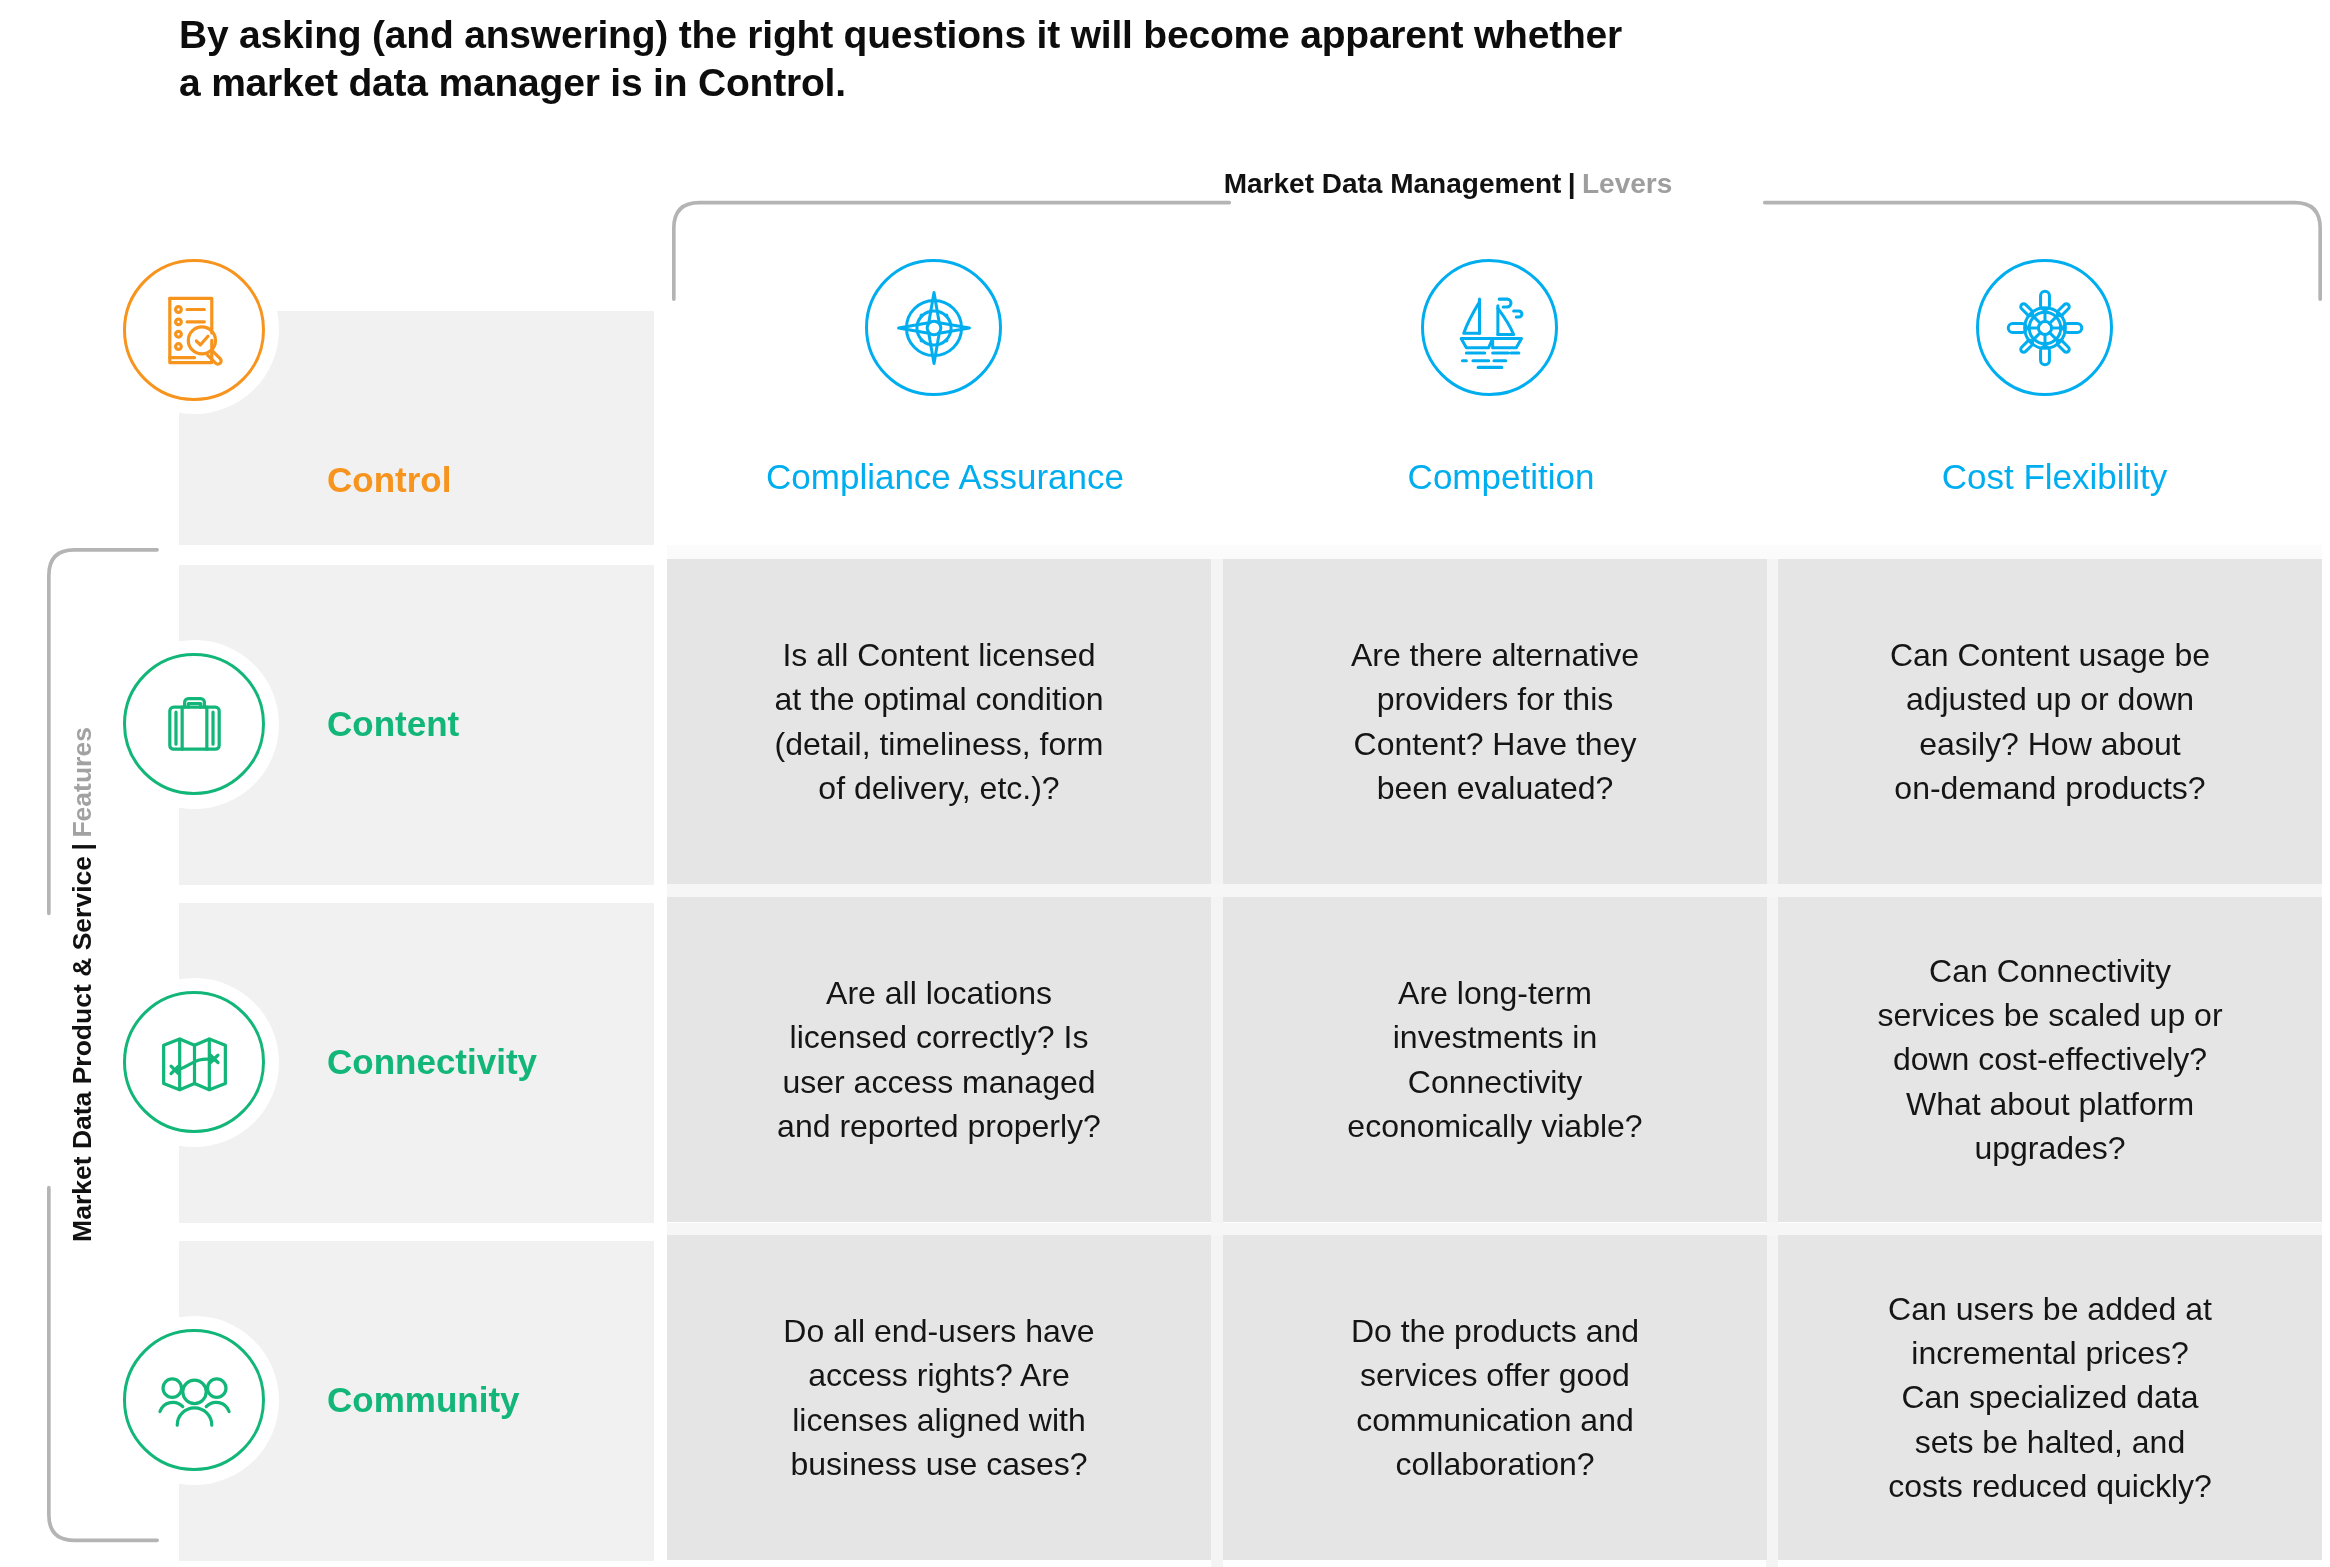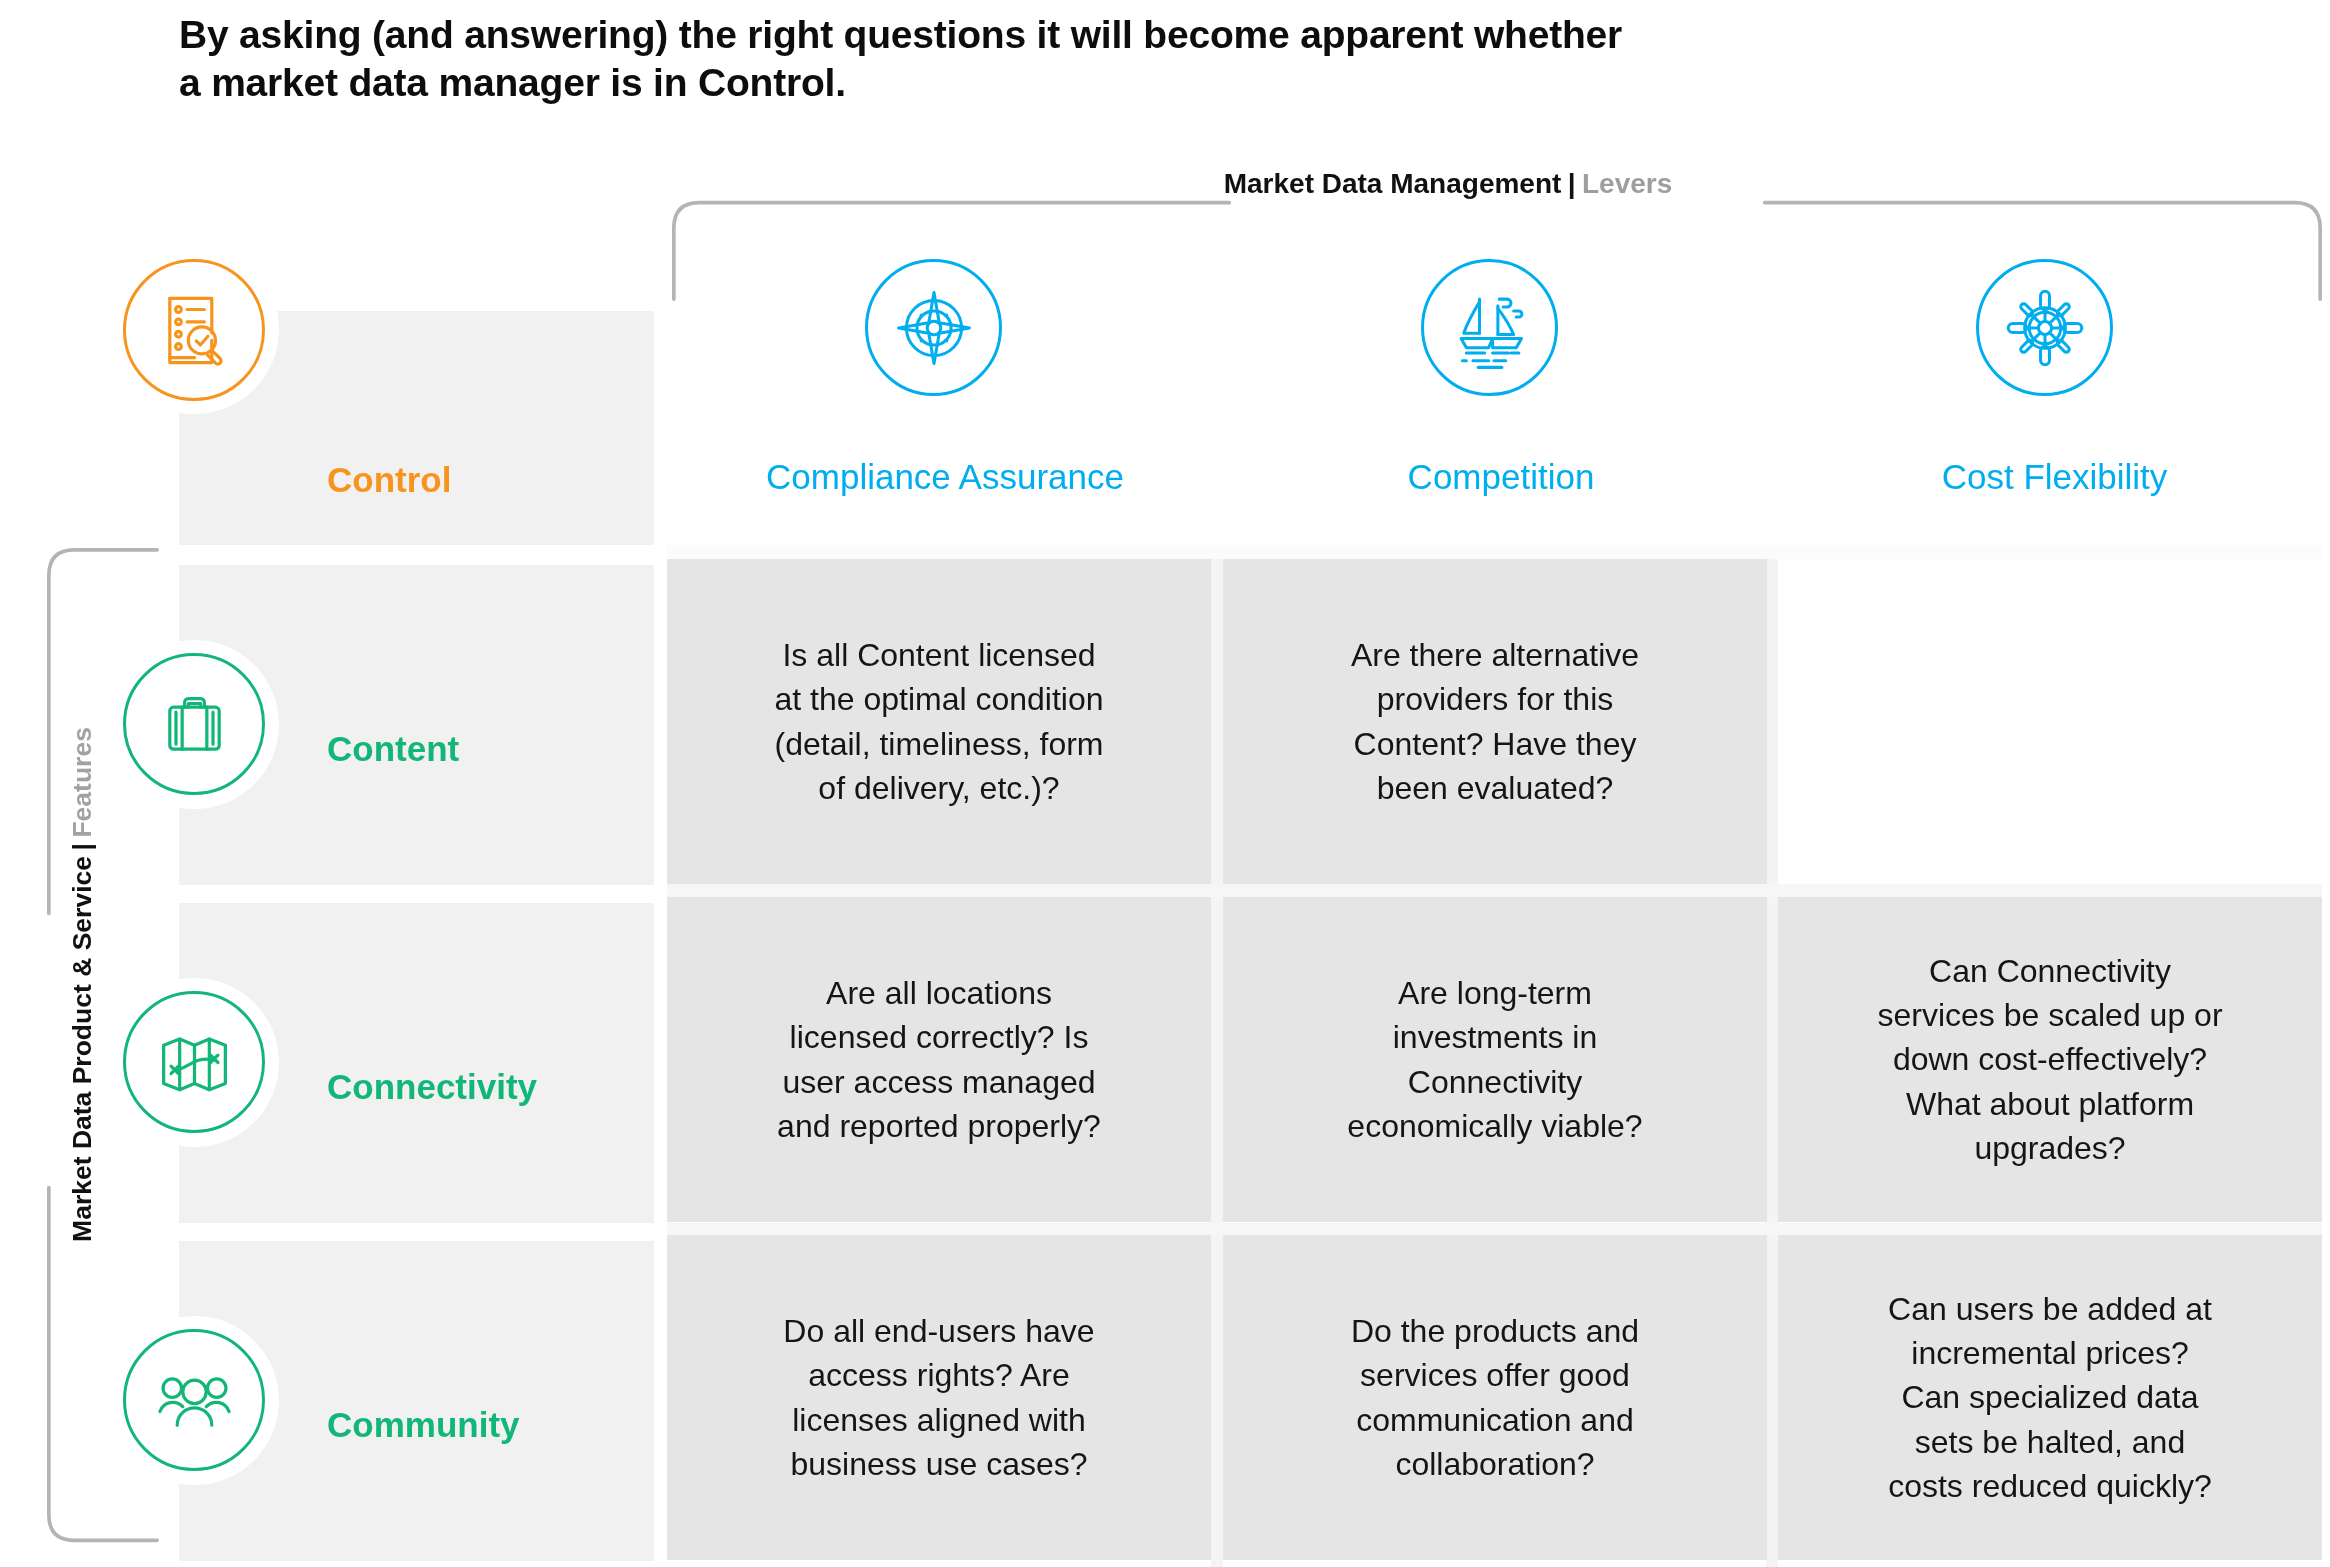--- a/index.html
+++ b/index.html
@@ -133,21 +133,21 @@
   
   .rowlabel {
     position: absolute;
     left: 327px;
     width: 347px;
     font-size: 35px;
     font-weight: bold;
     white-space: nowrap;
   }
   .rowlabel.orange { color: #f7941d; }
-  .rowlabel.green  { color: #12b678; margin-top: 25px; }
+  .rowlabel.green  { color: #12b678; }
   .rowlabel.l-head { top: 460px; }
   .rowlabel.l-r0   { top: 704px; }
   .rowlabel.l-r1   { top: 1042px; }
   .rowlabel.l-r2   { top: 1380px; }
 
   
   .colhead {
     position: absolute;
     top: 457px;
     font-size: 35px;
@@ -361,20 +361,26 @@
 at the optimal condition
 (detail, timeliness, form
 of delivery, etc.)?</span>
     </div>
   <div class="cell col-x1 row-y0">
       <span class="txt">Are there alternative
 providers for this
 Content? Have they
 been evaluated?</span>
     </div>
+  <div class="cell col-x2 row-y0">
+      <span class="txt">Can Content usage be
+adjusted up or down
+easily?  How about
+on-demand products?</span>
+    </div>
 
   <div class="cell col-x0 row-y1">
       <span class="txt">Are all locations
 licensed correctly? Is
 user access managed
 and reported properly?</span>
     </div>
   <div class="cell col-x1 row-y1">
       <span class="txt">Are long-term
 investments in

